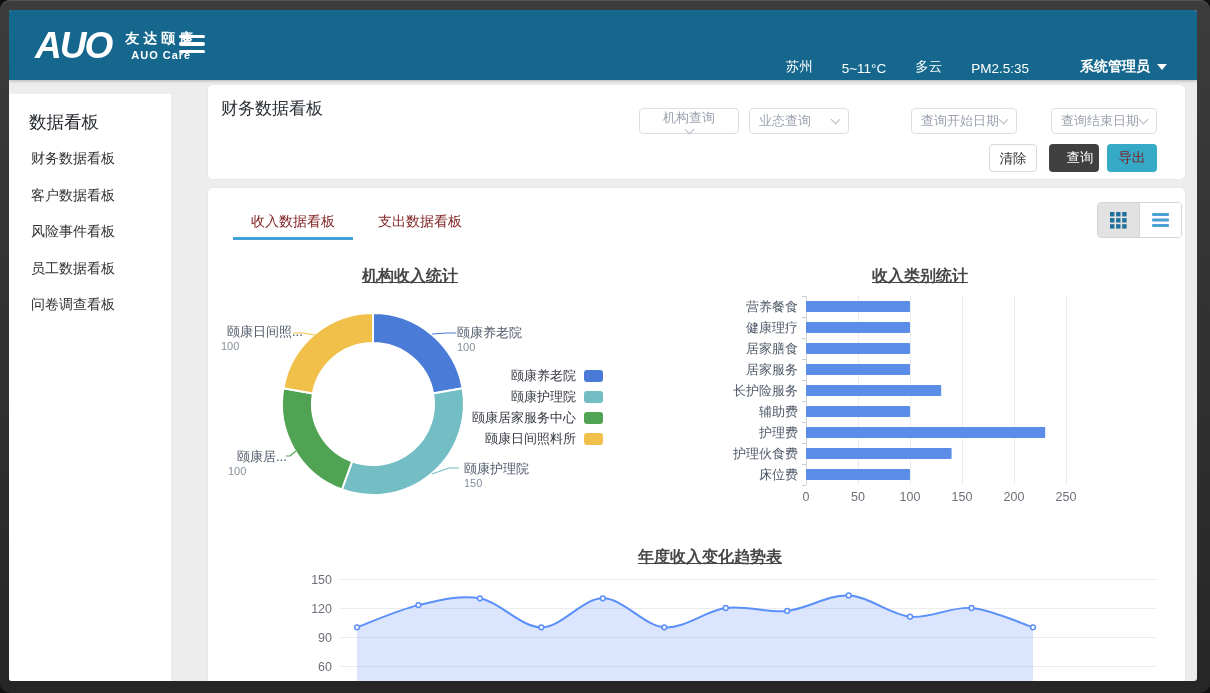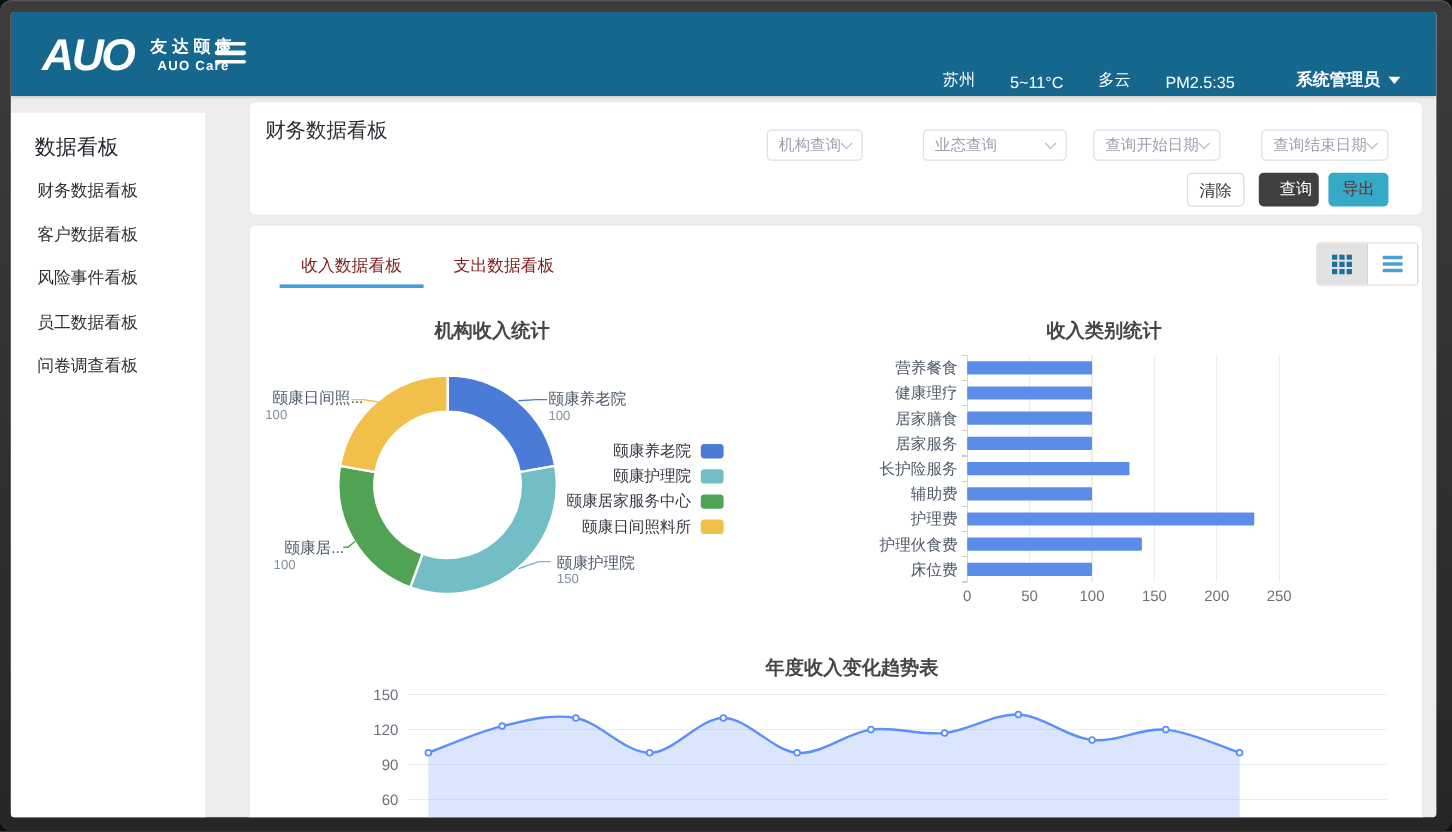--- a/index.html
+++ b/index.html
@@ -56,21 +56,21 @@
          line-height:34px; cursor:pointer; }
   .tab.active { border-bottom:3px solid #41a0da; font-weight:500; }
   .toggle-group { position:absolute; left:1088px; top:192px; width:85px; height:36px; display:flex;
                   border:1px solid #d4d4d4; border-radius:4px; overflow:hidden; }
   .toggle-btn { width:42.5px; height:34px; display:flex; align-items:center; justify-content:center;
                 background:#fff; cursor:pointer; }
   .toggle-btn.active { background:#e2e2e2; }
   .toggle-btn + .toggle-btn { border-left:1px solid #d4d4d4; }
 
   
-  .chart-title { position:absolute; width:200px; text-align:center; font-size:16px; font-weight:600; color:#464646; }
+  .chart-title { position:absolute; width:200px; text-align:center; font-size:16px; font-weight:600; color:#464646;text-decoration:underline; }
   .abs { position:absolute; }
   .callout-label { position:absolute; font-size:13px; color:#4e5969; white-space:nowrap; }
   .callout-value { position:absolute; font-size:11px; color:#86909c; white-space:nowrap; }
   .legend { position:absolute; left:400px; top:355px; width:194px; }
   .legend-row { height:21px; display:flex; align-items:center; justify-content:flex-end; cursor:pointer; }
   .legend-row .name { font-size:13px; color:#333740; }
   .legend-row .chip { width:19px; height:12px; border-radius:3px; margin-left:8px; }
   svg text { font-family:"Liberation Sans","DejaVu Sans",sans-serif; }
 </style>
 </head>
@@ -109,25 +109,25 @@
       <div class="side-item">财务数据看板</div>
       <div class="side-item">客户数据看板</div>
       <div class="side-item">风险事件看板</div>
       <div class="side-item">员工数据看板</div>
       <div class="side-item">问卷调查看板</div>
     </aside>
 
     <section class="card header-card"></section>
     <div class="page-title">财务数据看板</div>
 
-    <div class="select" style="left:630px;width:80px;">
+    <div class="select" style="left:630px;width:100px;flex-direction:column;">
       <span class="ph">机构查询</span>
       <span class="chev"></span>
     </div>
-    <div class="select" style="left:760px;width:120px;gap:12px;">
+    <div class="select" style="left:740px;width:100px;gap:12px;">
       <span class="ph">业态查询</span>
       <span class="chev"></span>
     </div>
     <div class="select" style="left:902px;width:106px;">
       <span class="ph">查询开始日期</span>
       <span class="chev"></span>
     </div>
     <div class="select" style="left:1042px;width:106px;">
       <span class="ph">查询结束日期</span>
       <span class="chev"></span>

